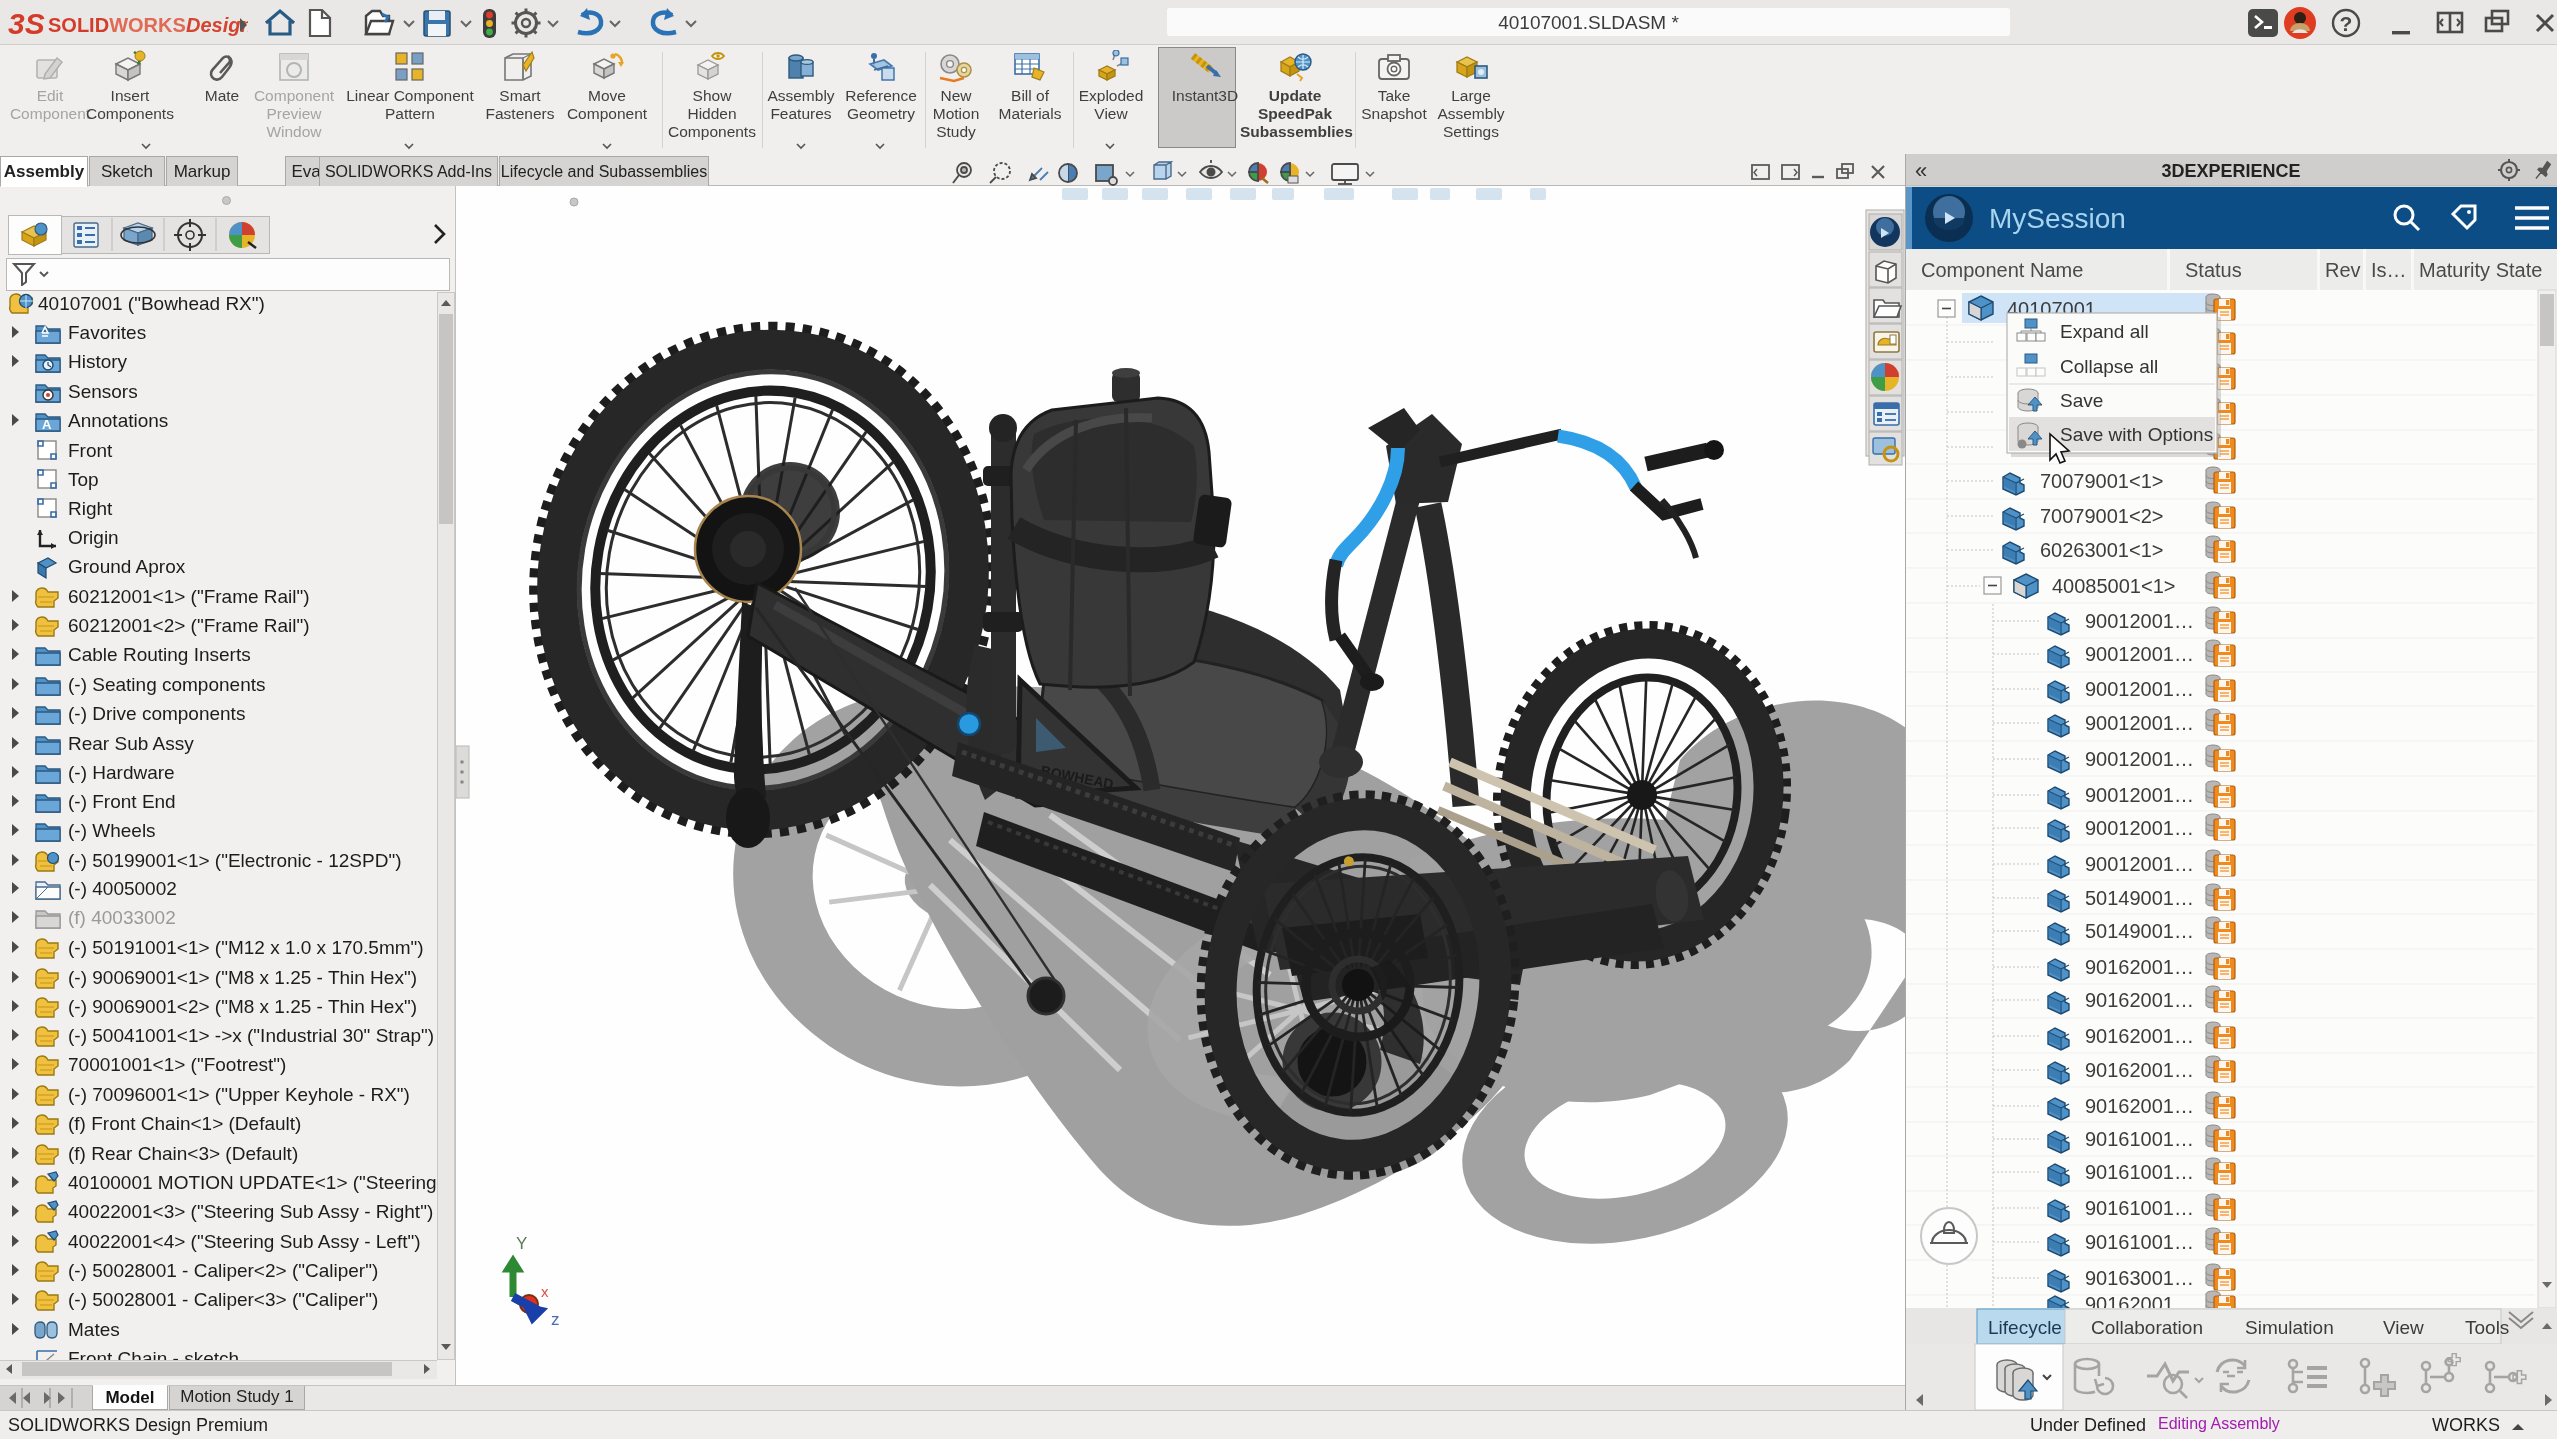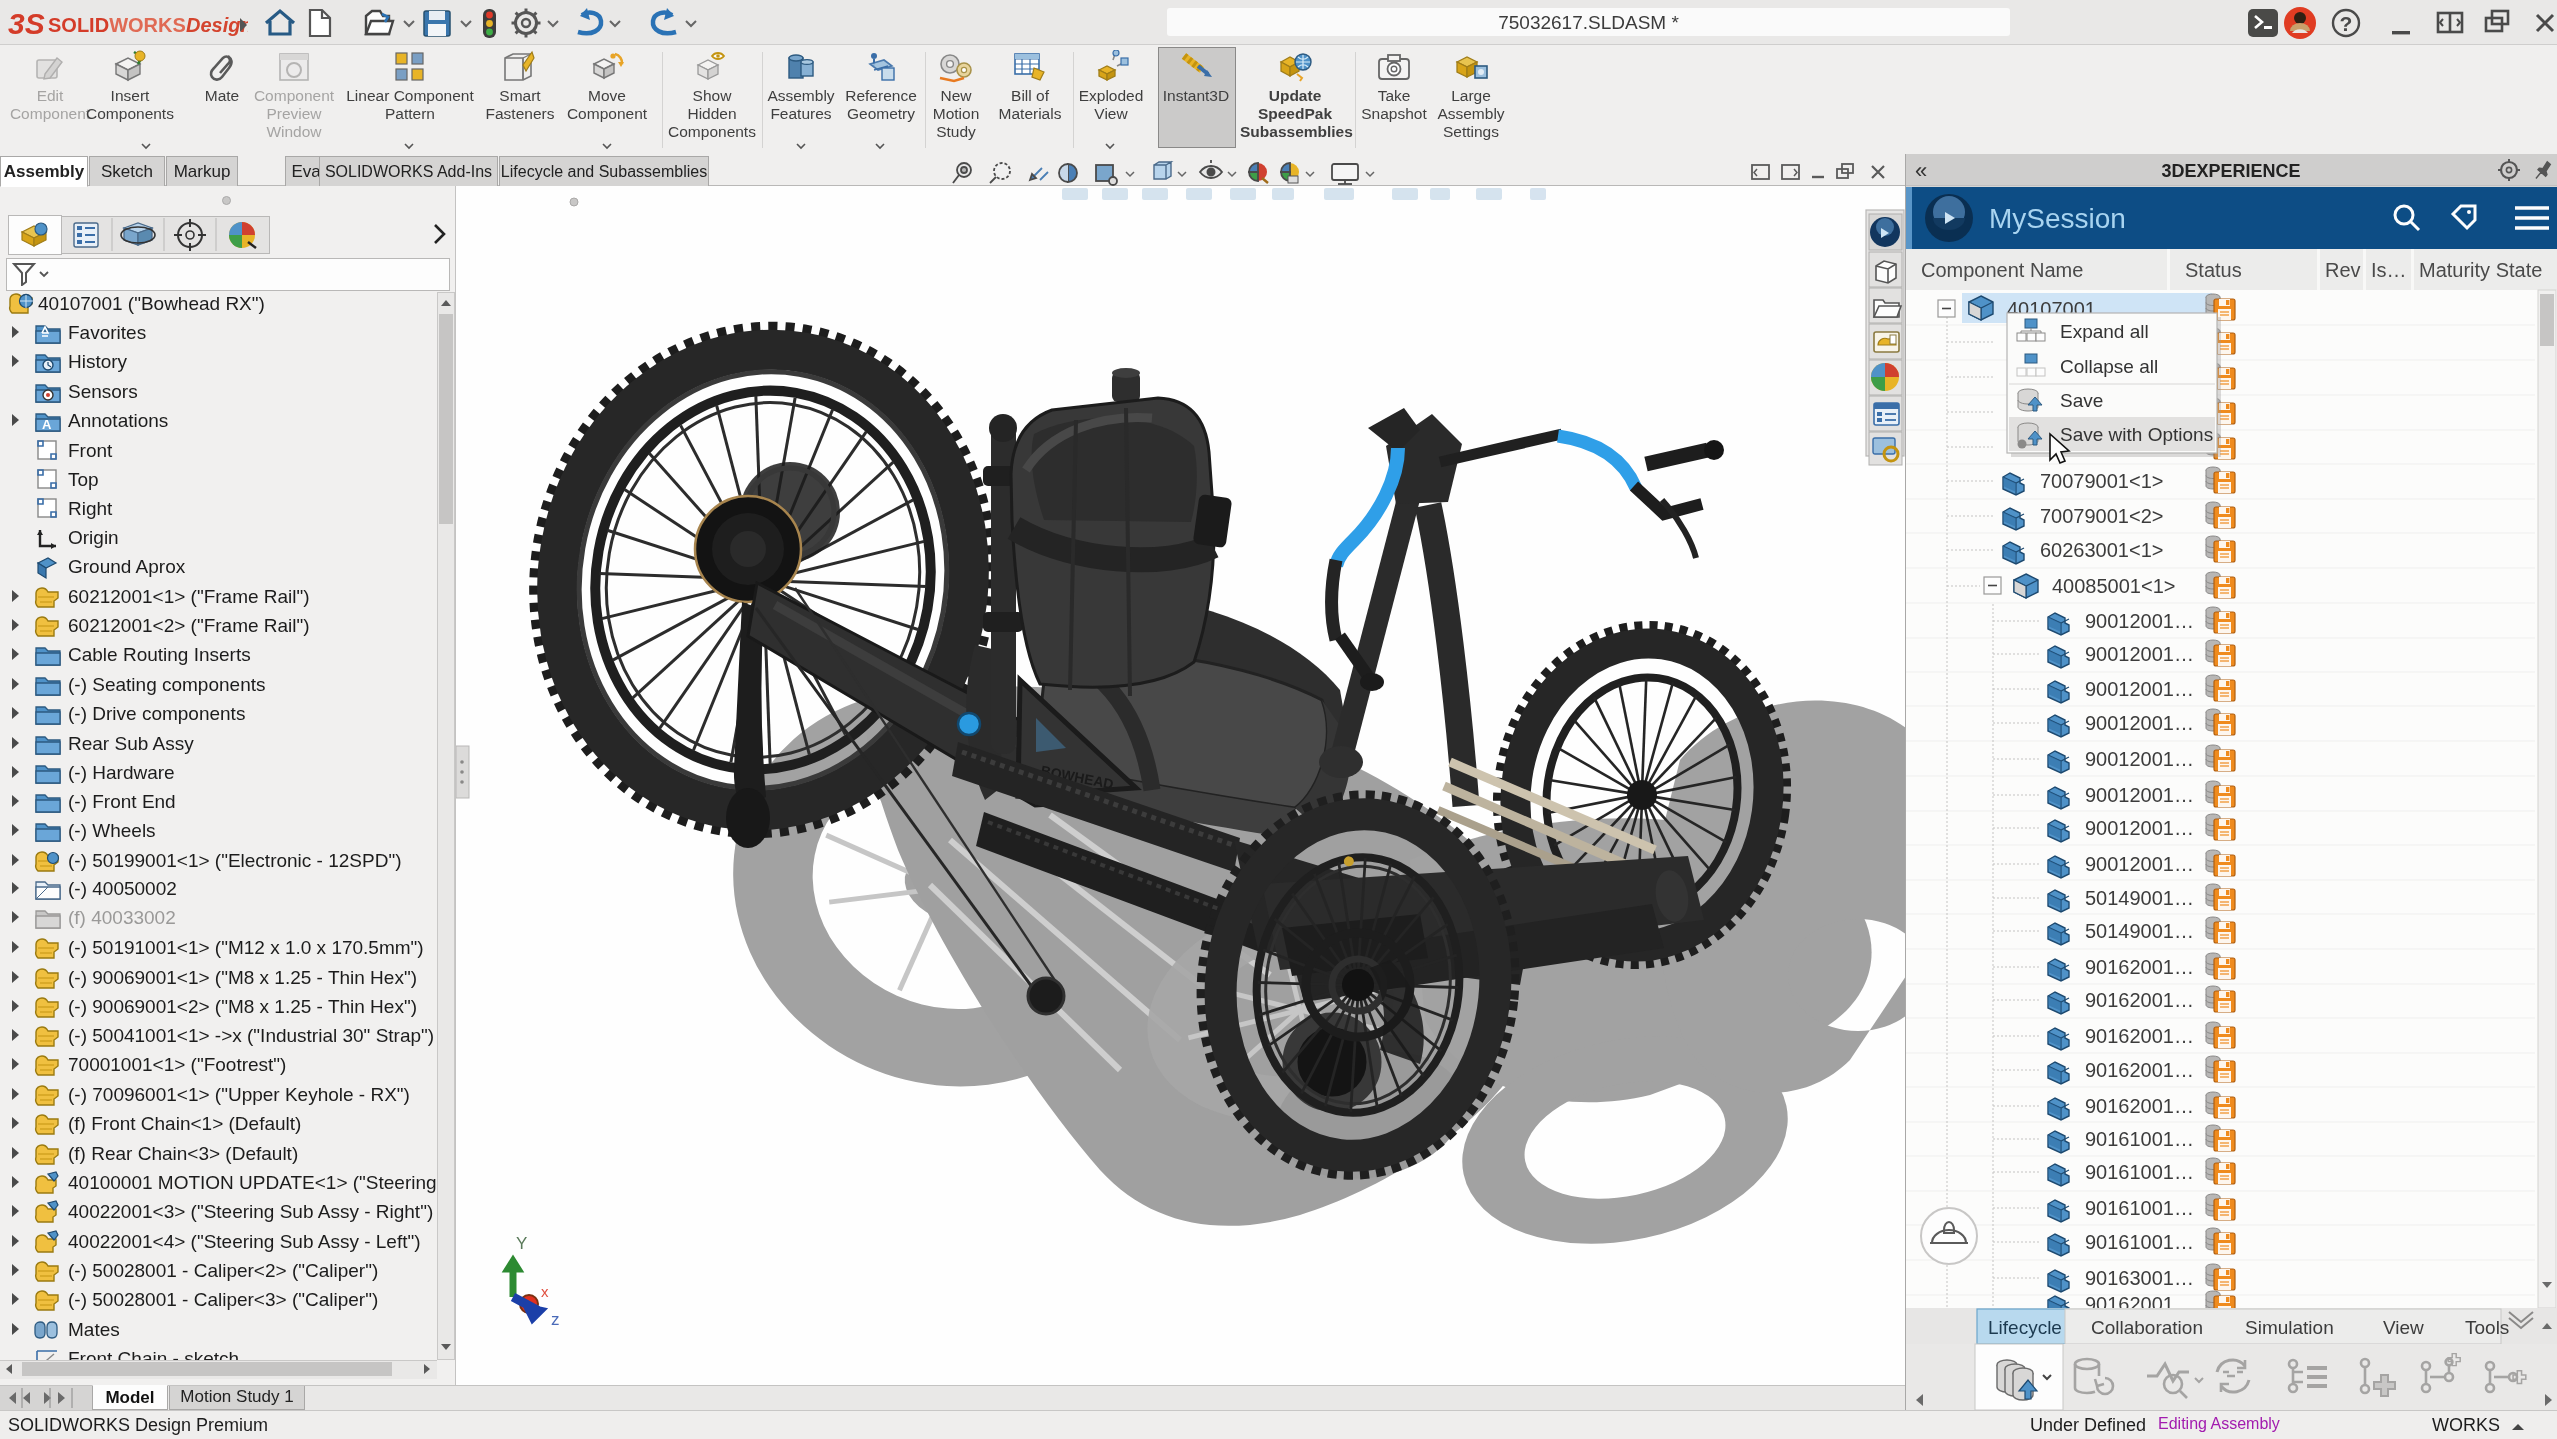--- a/index.html
+++ b/index.html
@@ -63,21 +63,21 @@
     <path d="M329 4 l-7 8 l10 4 z" fill="#2a72b5"></path>
     <path d="M352 17 l5 5 5 -5" fill="none" stroke="#666" stroke-width="2"></path>
 
     <path d="M418 28 c-14 4 -24 -2 -23 -11 c1 -8 12 -11 19 -6" fill="none" stroke="#2a72b5" stroke-width="4.5"></path>
     <path d="M409 4 l7 8 l-10 4 z" fill="#2a72b5"></path>
     <path d="M428 17 l5 5 5 -5" fill="none" stroke="#666" stroke-width="2"></path>
    </g>
  </svg>
 
  <div class="abs" style="left:1167px;top:8px;width:843px;height:28px;background:#fafafa;border-radius:3px;"></div>
- <div class="abs" style="left:1167px;top:12px;width:843px;height:22px;font-size:19px;color:#3c3c3c;text-align:center;">75032617.SLDASM *</div>
+ <div class="abs" style="left:1167px;top:12px;width:843px;height:22px;font-size:19px;color:#3c3c3c;text-align:center;">40107001.SLDASM *</div>
 
  <svg class="abs" style="left:2240px;top:4px;" width="317" height="38" viewBox="0 0 317 38">
    <rect x="8" y="5" width="30" height="28" rx="5" fill="#4a4a48"></rect>
    <path d="M15 12 l7 6 -7 6" fill="none" stroke="#fff" stroke-width="2.6"></path>
    <rect x="24" y="22" width="8" height="3" fill="#fff"></rect>
    <circle cx="60" cy="19" r="16" fill="#e03c22"></circle>
    <circle cx="60" cy="14" r="6" fill="#2e2013"></circle>
    <path d="M50 27 a10 8 0 0 1 20 0 z" fill="#caa06a"></path>
    <path d="M52 29 a9 7 0 0 1 16 0 z" fill="#e8e4e0"></path>
    <circle cx="106" cy="19" r="13" fill="none" stroke="#4a4a4a" stroke-width="2.4"></circle>
@@ -183,21 +183,21 @@
  <div class="rsep" style="left:1073px;"></div>
  <div class="rbtn" style="left:1068px;width:86px;"><svg width="36" height="34" viewBox="0 0 36 34">
           <path d="M6 20 l8 -4 8 4 -8 4 z" fill="#e8b427" stroke="#a07d18" stroke-width="1.3"></path>
           <path d="M6 20 v6 l8 4 v-6 z" fill="#d8a418" stroke="#a07d18" stroke-width="1.3"></path>
           <path d="M22 20 v6 l-8 4 v-6 z" fill="#c49410" stroke="#a07d18" stroke-width="1.3"></path>
           <path d="M24 16 l6 -3 M20 10 l2 -6" stroke="#888" stroke-width="1.6"></path>
           <rect x="28" y="8" width="7" height="7" fill="#9cc0de" stroke="#3a6ea8" stroke-width="1.2"></rect>
           <circle cx="23" cy="3" r="3" fill="#9cc0de" stroke="#3a6ea8" stroke-width="1.2"></circle>
         </svg>Exploded<br>View</div>
  <div class="abs" style="left:1158px;top:47px;width:76px;height:99px;background:#cbcac9;border:1px solid #8a8988;"></div>
- <div class="rbtn" style="left:1158px;width:76px;"><svg width="36" height="34" viewBox="0 0 36 34">
+ <div class="rbtn" style="left:1158px;width:76px;padding-left:9px;"><svg width="36" height="34" viewBox="0 0 36 34">
           <path d="M6 6 l18 14" stroke="#e8b427" stroke-width="7"></path>
           <path d="M6 6 l18 14" stroke="#c49410" stroke-width="7" stroke-dasharray="3 3"></path>
           <path d="M20 16 l10 8" stroke="#3a6ea8" stroke-width="4"></path>
           <path d="M34 27 l-8 -1 3 -6 z" fill="#3a6ea8"></path>
         </svg>Instant3D</div>
  <div class="rbtn" style="left:1240px;width:110px;font-weight:bold;"><svg width="36" height="34" viewBox="0 0 36 34">
           <path d="M4 12 l9 -5 9 5 -9 5 z" fill="#e8b427" stroke="#a07d18" stroke-width="1.3"></path>
           <path d="M4 12 v9 l9 5 v-9 z" fill="#d8a418" stroke="#a07d18" stroke-width="1.3"></path>
           <path d="M22 12 v9 l-9 5 v-9 z" fill="#c49410" stroke="#a07d18" stroke-width="1.3"></path>
           <circle cx="26" cy="12" r="8" fill="#4f92c8" stroke="#2d5a80" stroke-width="1.4"></circle>

